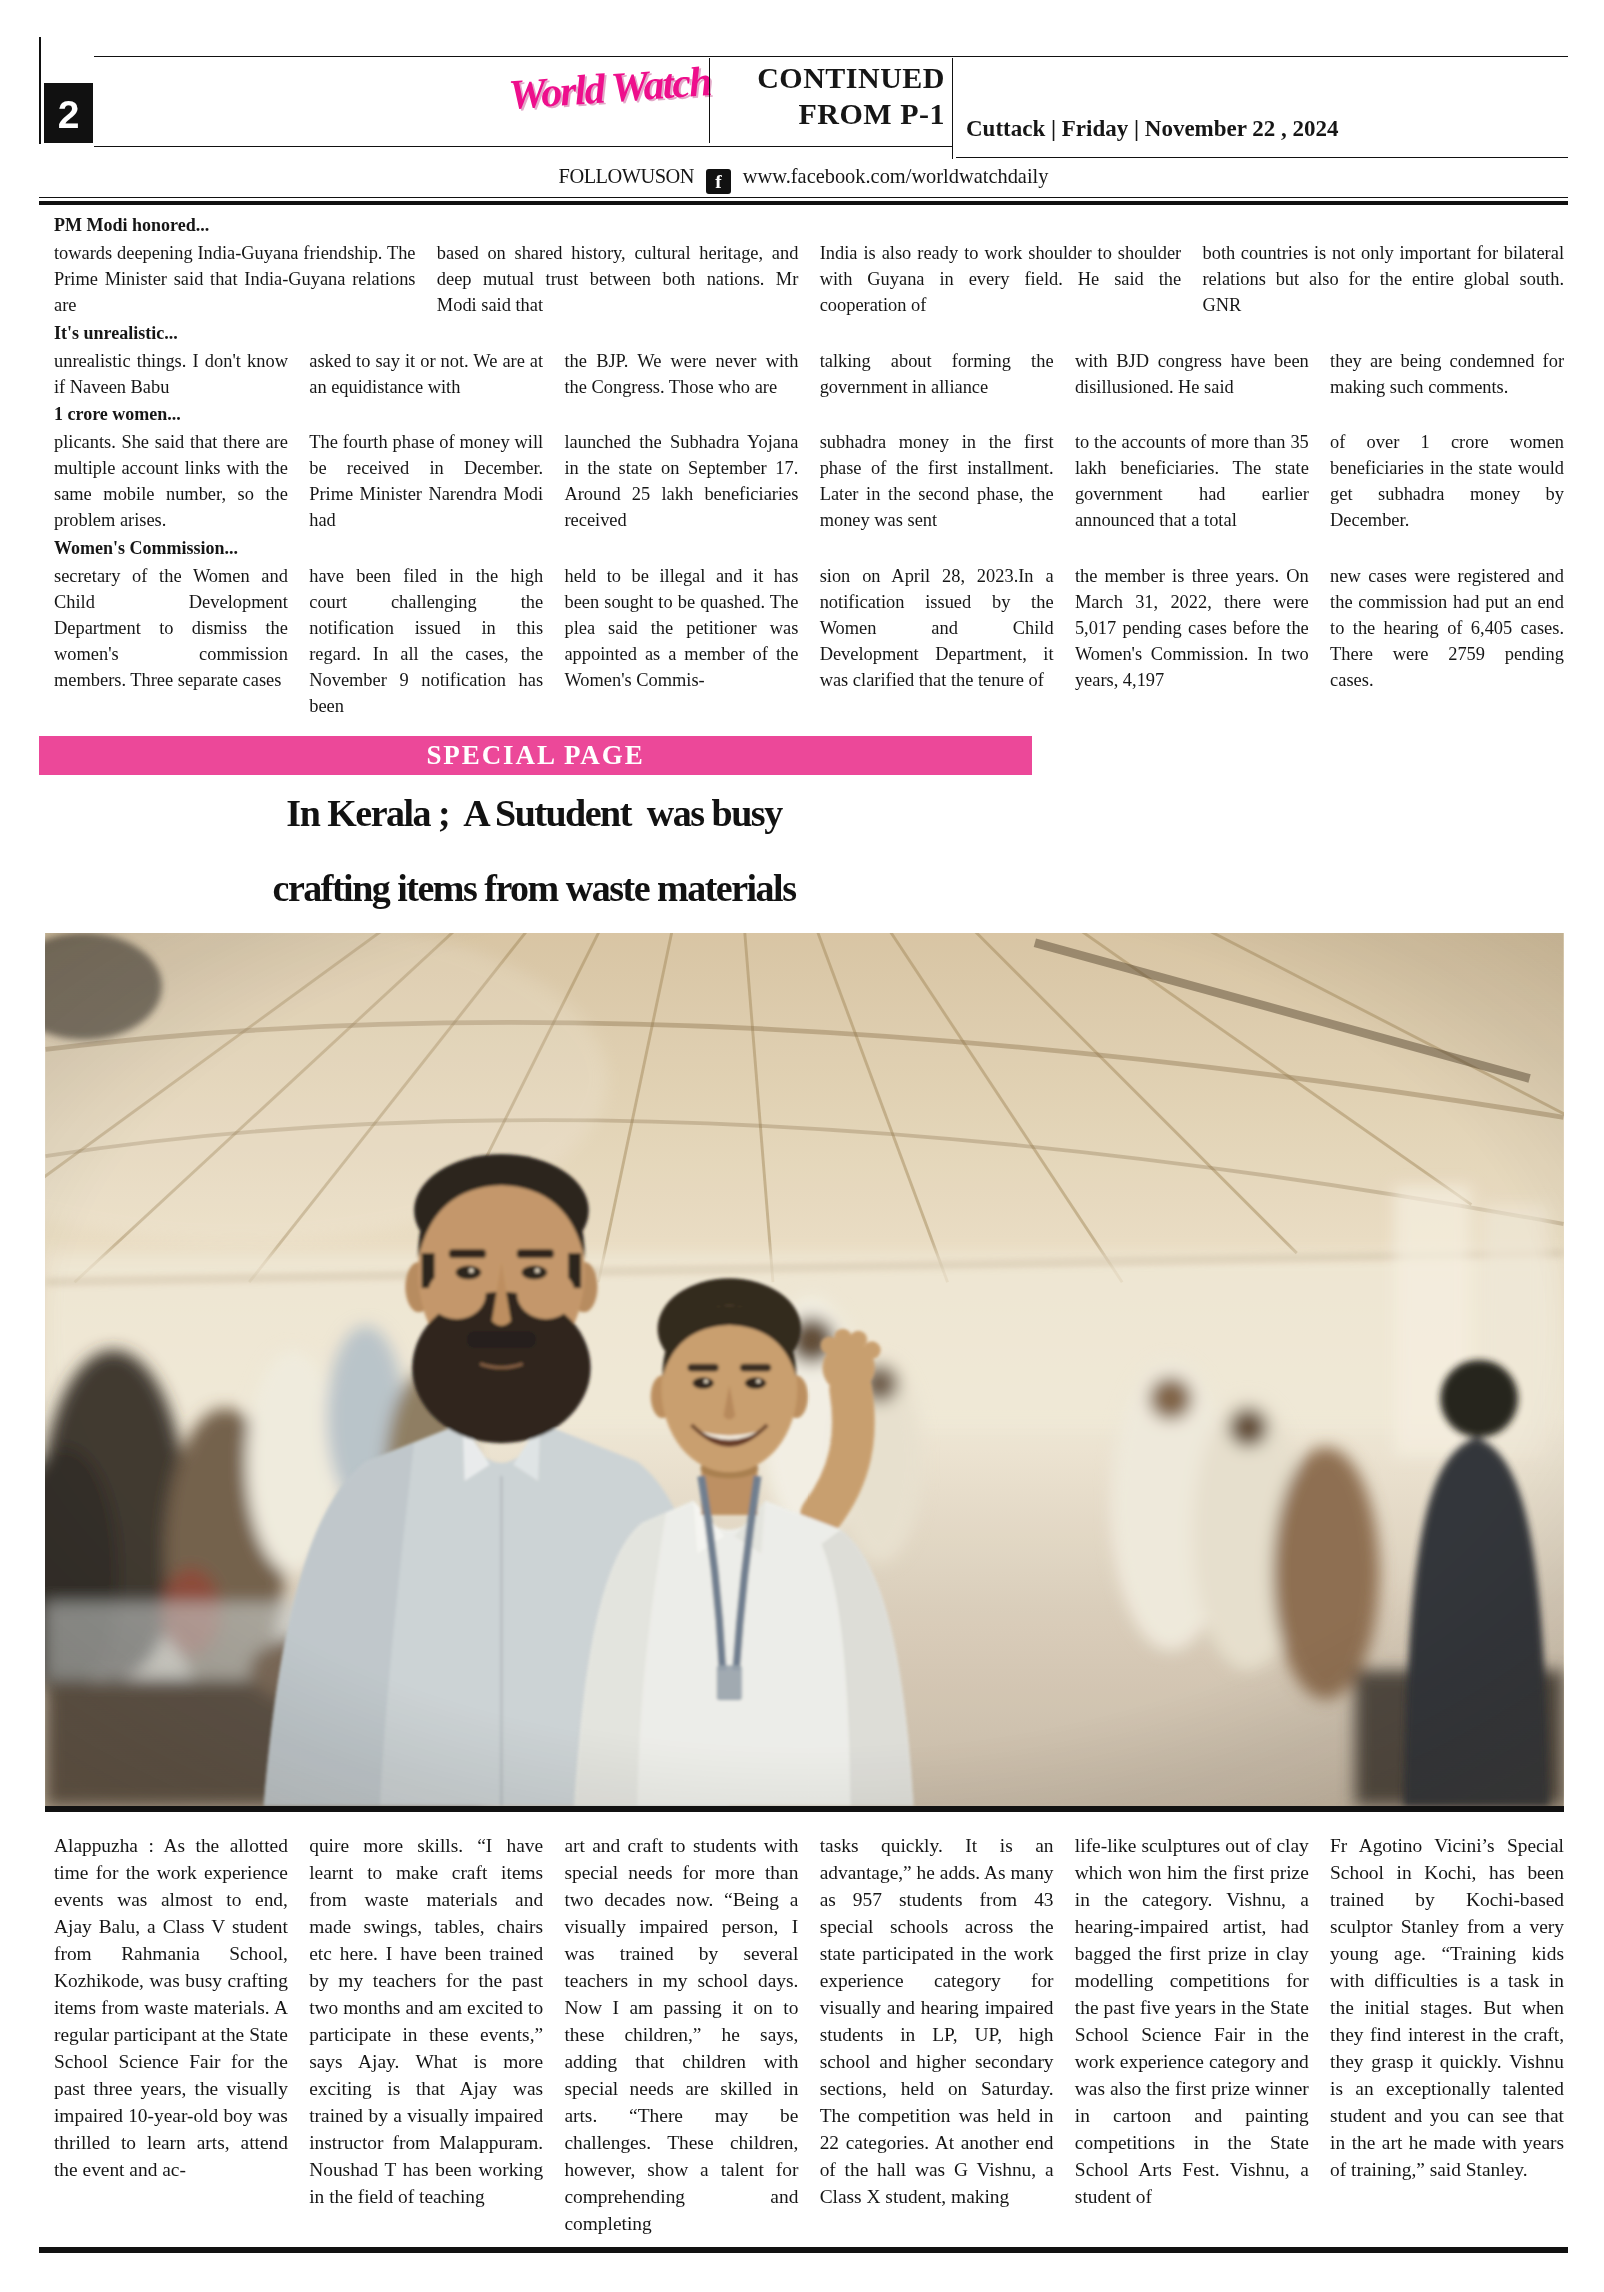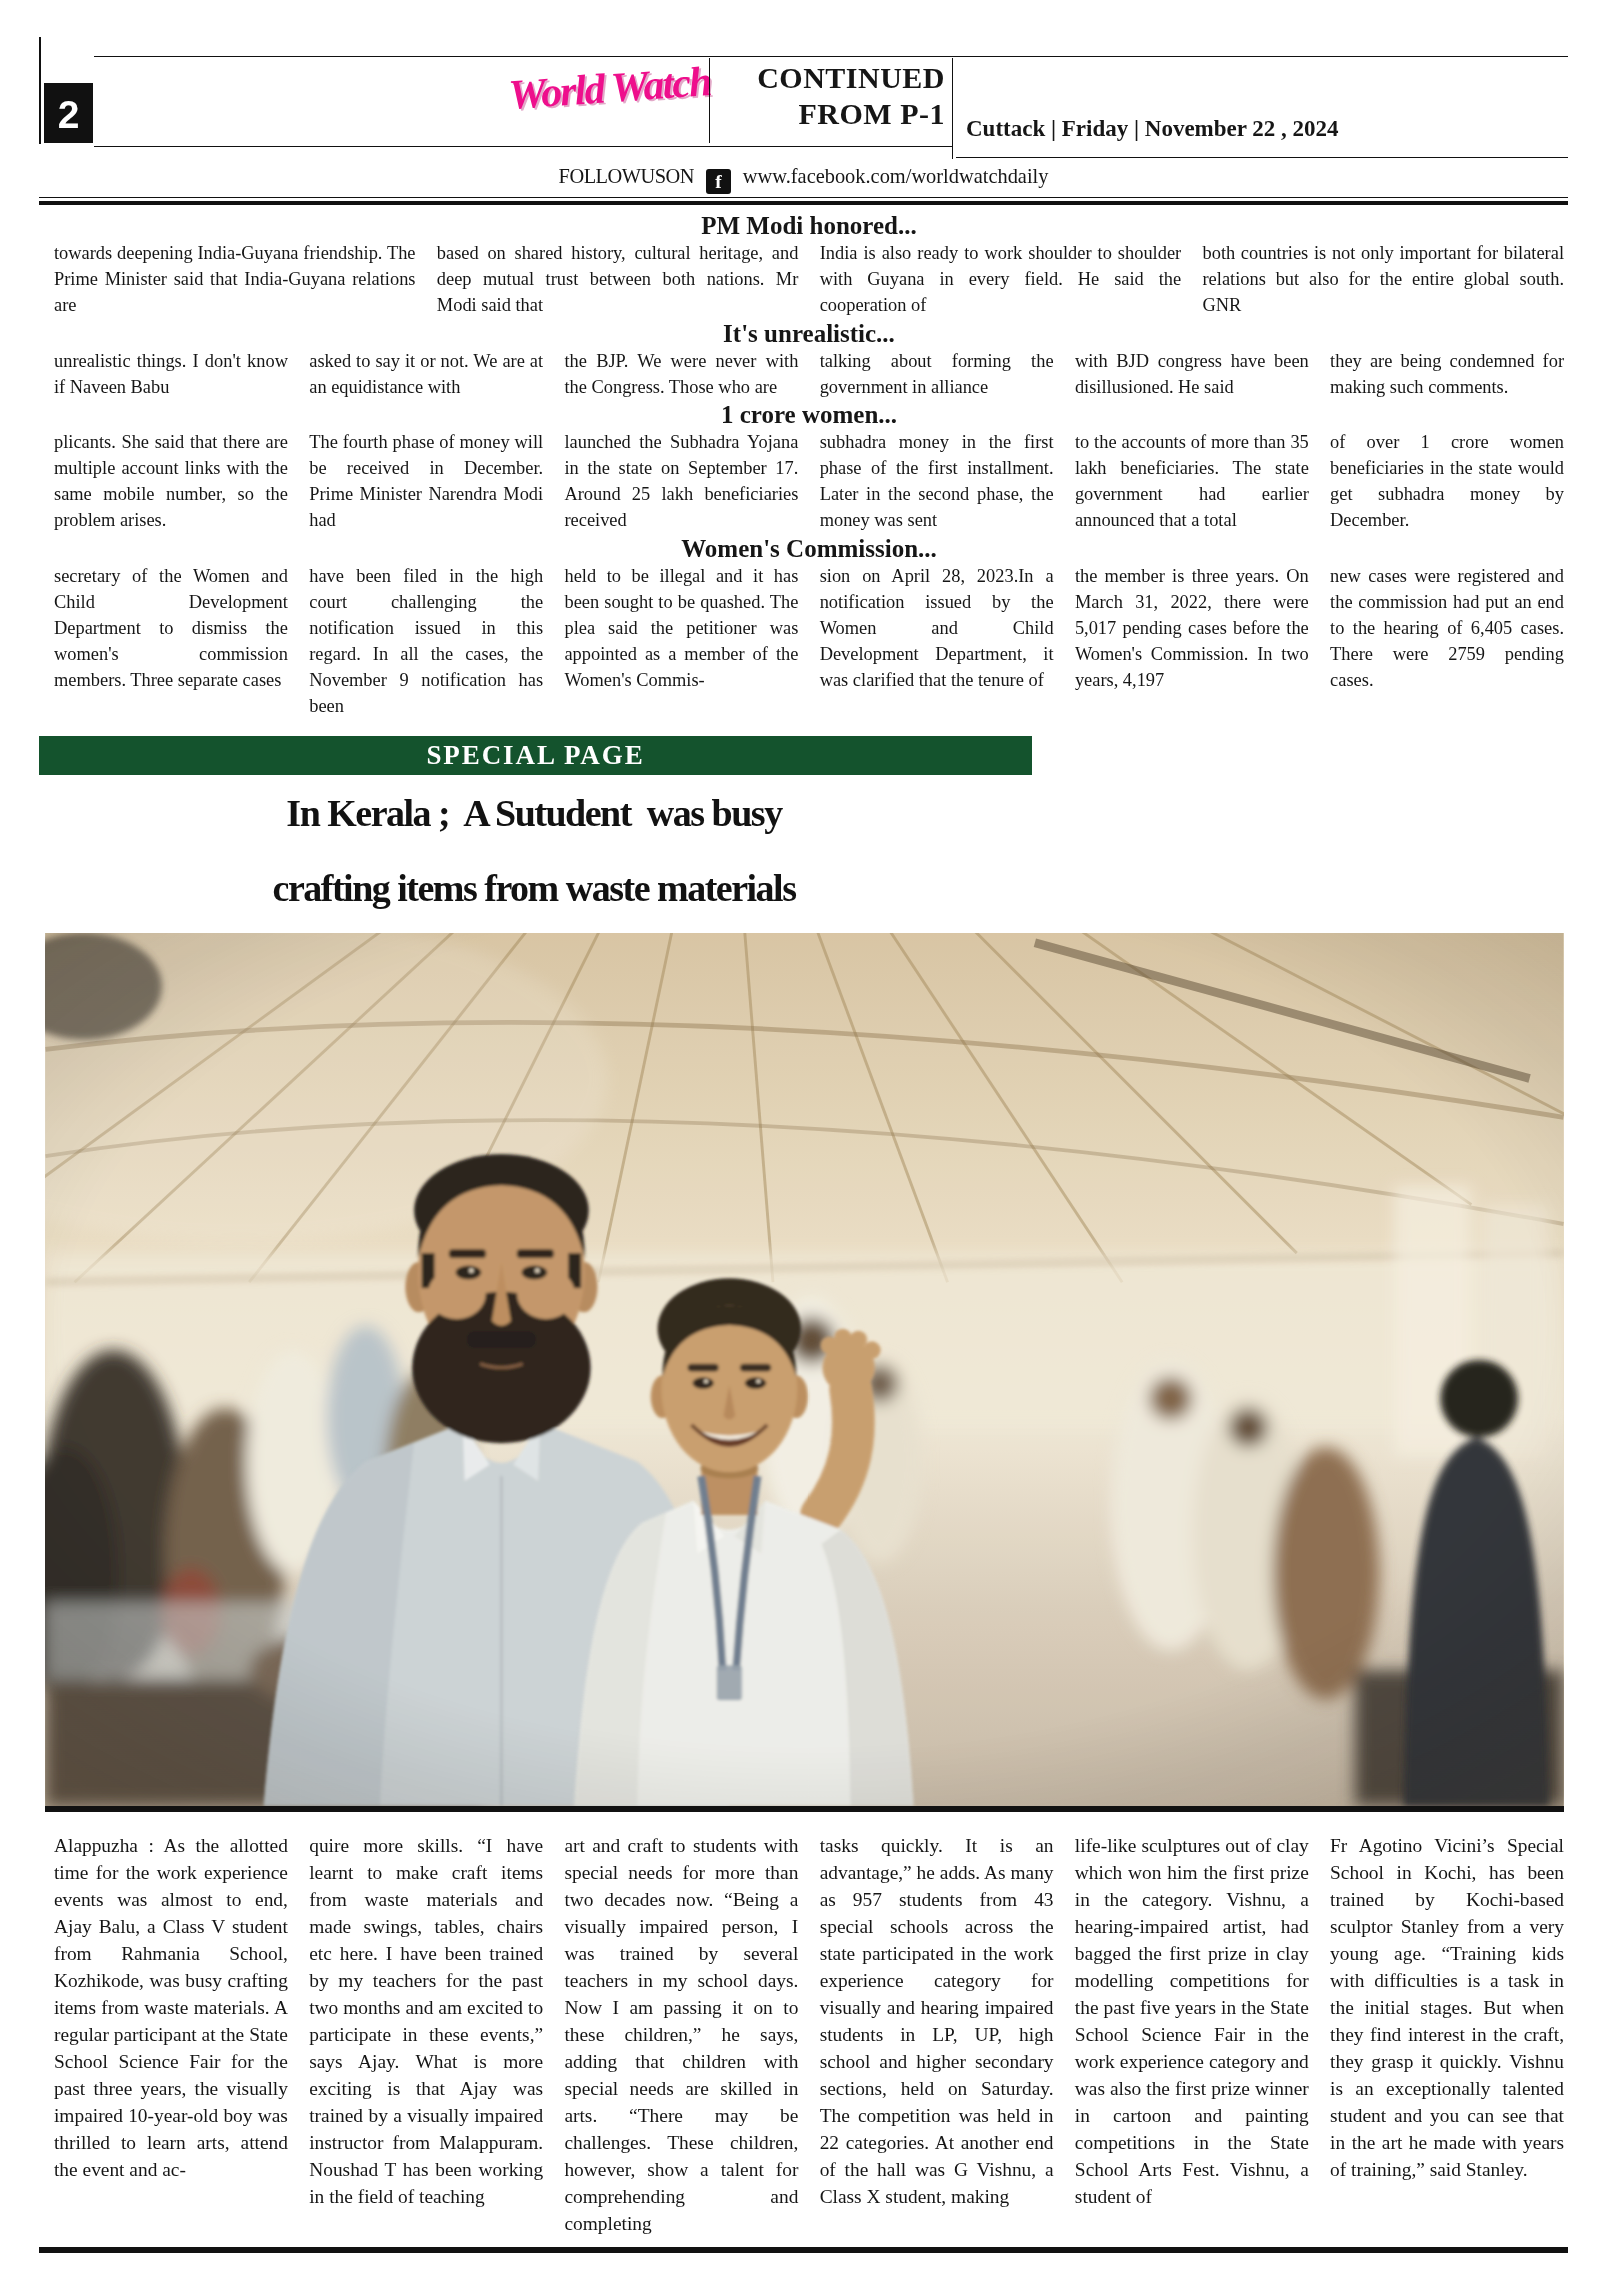--- a/index.html
+++ b/index.html
@@ -24,25 +24,25 @@
   .daterule{position:absolute;left:956px;top:157px;width:612px;border-top:1.9px solid #111;}
   .followrow{position:absolute;left:39px;top:165px;width:1529px;text-align:center;font-size:20.4px;}
   .follow-label{letter-spacing:-0.5px;}
   .fb-icon{display:inline-block;width:25px;height:25px;background:#111;color:#fff;
            border-radius:2.9px;font-weight:bold;font-size:19.4px;line-height:25px;
            text-align:center;margin:0 6.8px;vertical-align:-4.9px;}
   .thickrule{position:absolute;left:39px;top:197px;width:1529px;height:2.9px;
              border-top:1.9px solid #111;border-bottom:4.9px solid #111;}
   
   .sections{position:absolute;left:54px;top:210px;width:1510px;}
-  .section-heading{text-align:center;font-weight:bold;font-size:25px;line-height:25px;margin:2.9px 0 1.9px 0;}
+  .section-heading{font-weight:bold;font-size:18px;line-height:25px;margin:2.9px 0 1.9px 0;}
   .row6{display:flex;gap:21.3px;}
   .row6 .col{flex:1;font-size:18.4px;line-height:26px;text-align:justify;}
   
-  .banner{position:absolute;left:39px;top:736px;width:993px;height:39px;background:#14532d;
+  .banner{position:absolute;left:39px;top:736px;width:993px;height:39px;background:#ec4899;
           color:#fff;font-weight:bold;font-size:27px;letter-spacing:1.9px;
           text-align:center;line-height:39px;}
   .headline{position:absolute;left:35px;top:776px;width:998px;text-align:center;
             font-weight:bold;font-size:38px;line-height:75px;letter-spacing:-1.5px;
             color:#121212;}
   .headline span{white-space:pre-wrap;display:block;}
   
   .photo{position:absolute;left:45px;top:933px;width:1519px;height:873px;
          border-bottom:6.8px solid #111;background:#e7dcc6;}
   

